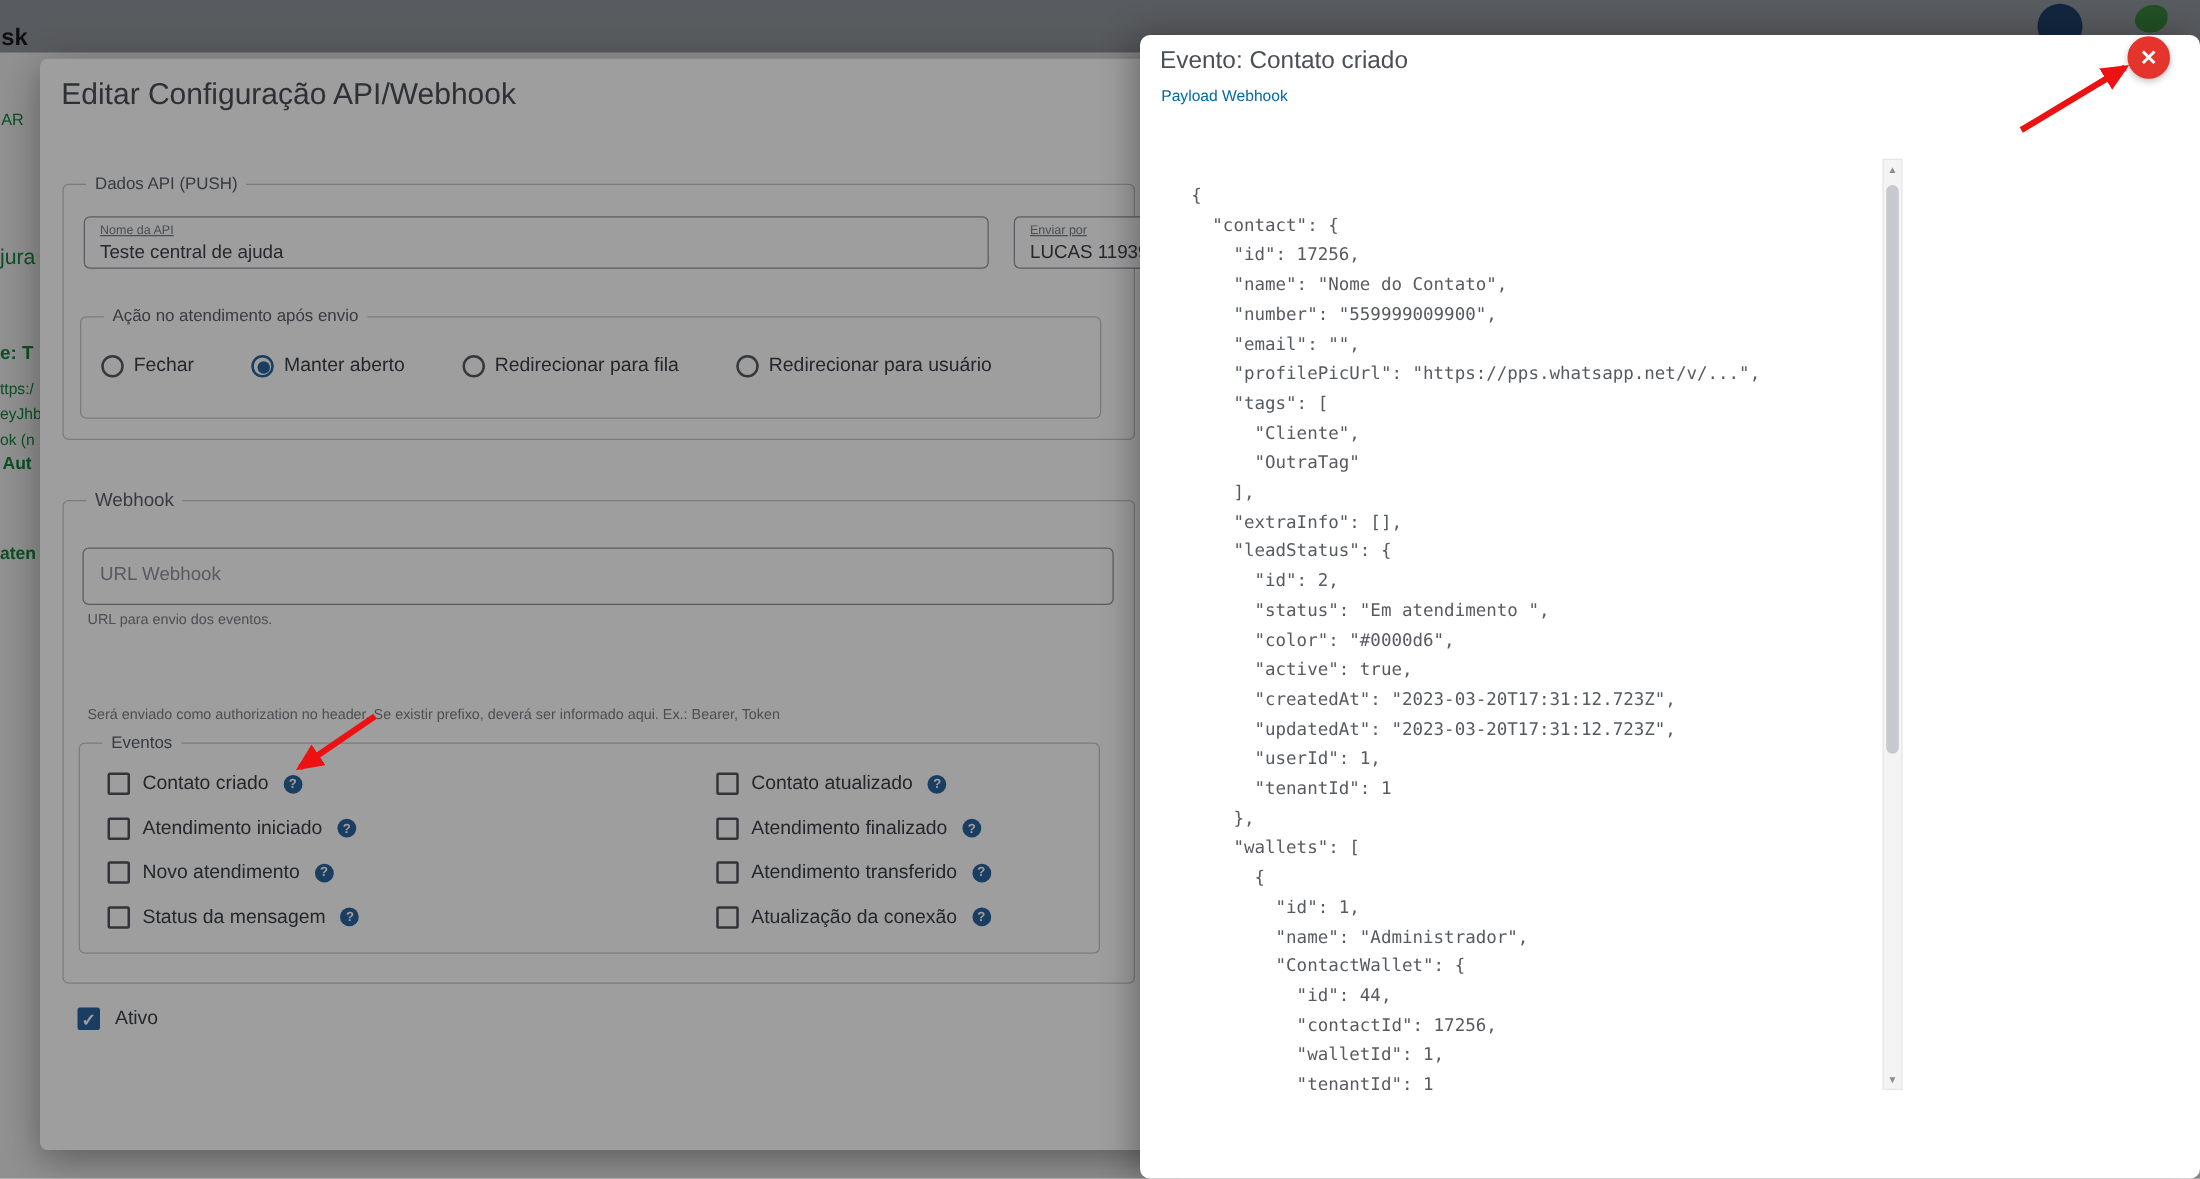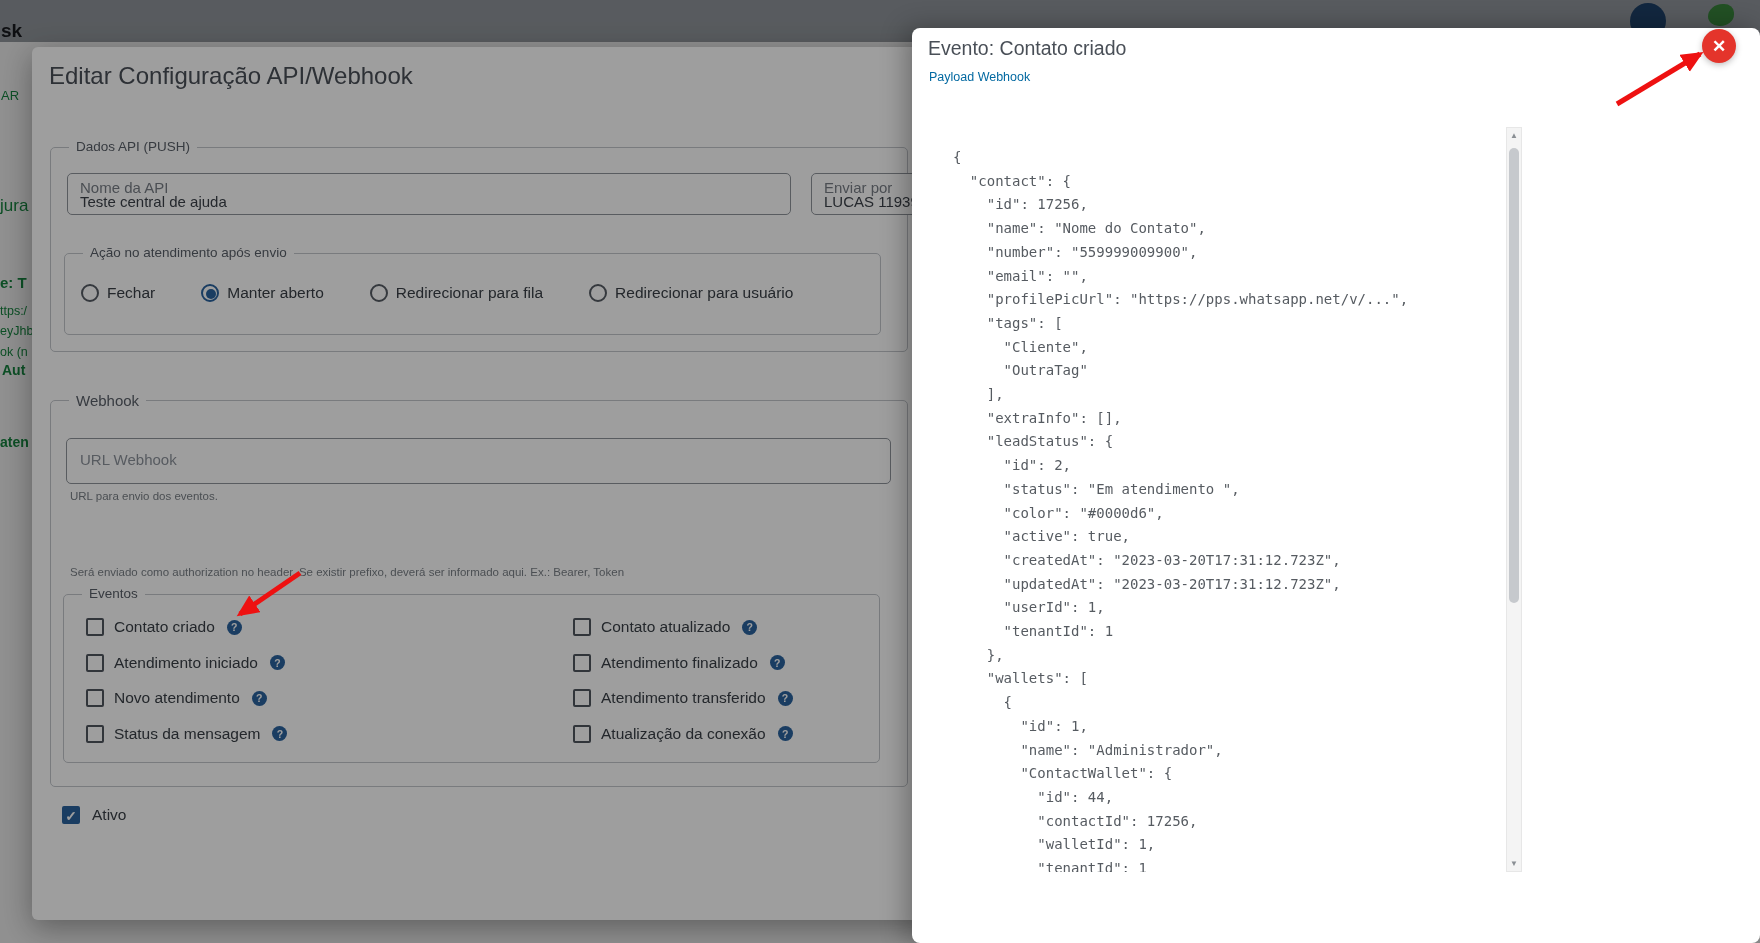--- a/index.html
+++ b/index.html
@@ -21,21 +21,21 @@
            overflow:hidden; z-index:2;padding-left:28px; }
   .modal-title { position:absolute; left:17px; top:15px; font-size:24px; color:#4a4f57; }
 
   .fbox { position:absolute; border:1px solid #c3c7cc; border-radius:5px; }
   .flegend { position:absolute; top:-9px; left:18px; background:#fff; padding:0 7px;
              font-size:13.5px; color:#5a6069; white-space:nowrap; }
   .flegend.big { font-size:15px; }
 
   .outlined-input { position:absolute; border:1px solid #90959c; border-radius:5px;
                     background:#fff; overflow:hidden; }
-  .oi-label { position:absolute; left:12px; top:5px; font-size:15px; color:#797f87; }
+  .oi-label { position:absolute; left:12px; top:5px; font-size:10px; color:#797f87;text-decoration:underline; }
   .oi-value { position:absolute; left:12px; top:19px; font-size:15px; color:#3c424a; white-space:nowrap; }
   .oi-placeholder { position:absolute; left:13px; top:12px; font-size:15px; color:#8d939c; }
   .helper { position:absolute; font-size:11.5px; color:#7a8087; white-space:nowrap; }
 
   .radio-row { position:absolute; left:16px; top:30px; display:flex; gap:46px; align-items:center; }
   .radio-item { display:flex; align-items:center; gap:8px; cursor:pointer; }
   .radio-circle { width:18px; height:18px; border:2px solid #565c64; border-radius:50%;
                   position:relative; flex:0 0 auto; }
   .radio-item.selected .radio-circle { border-color:#2a639f; }
   .radio-item.selected .radio-circle::after { content:""; position:absolute; left:3px; top:3px;

